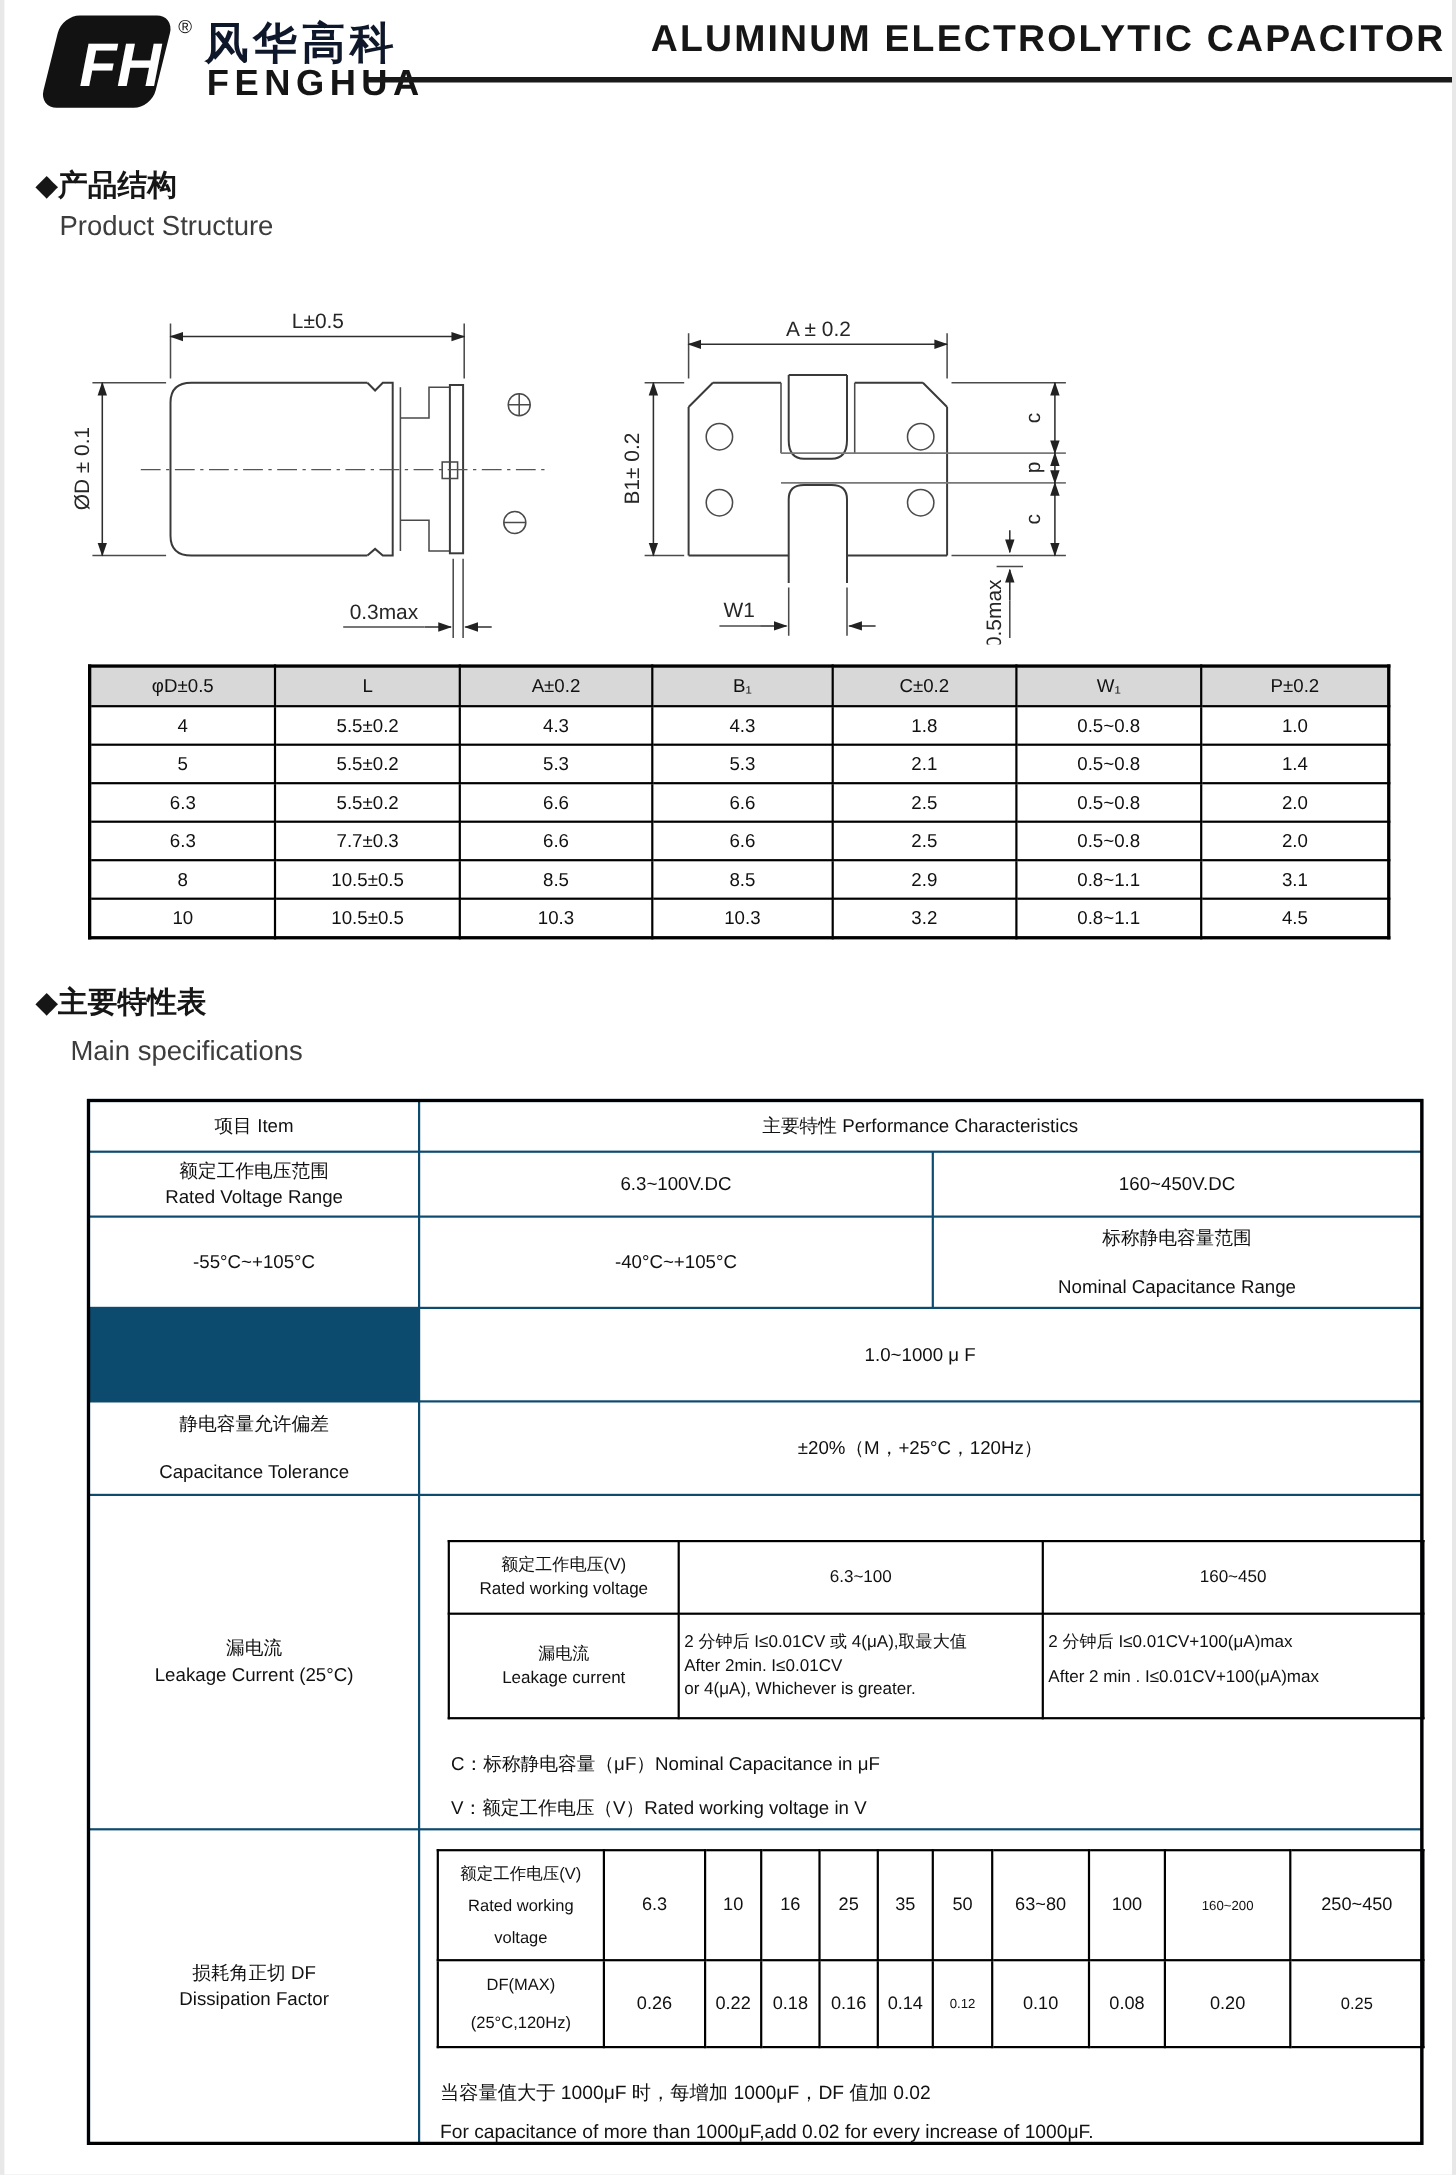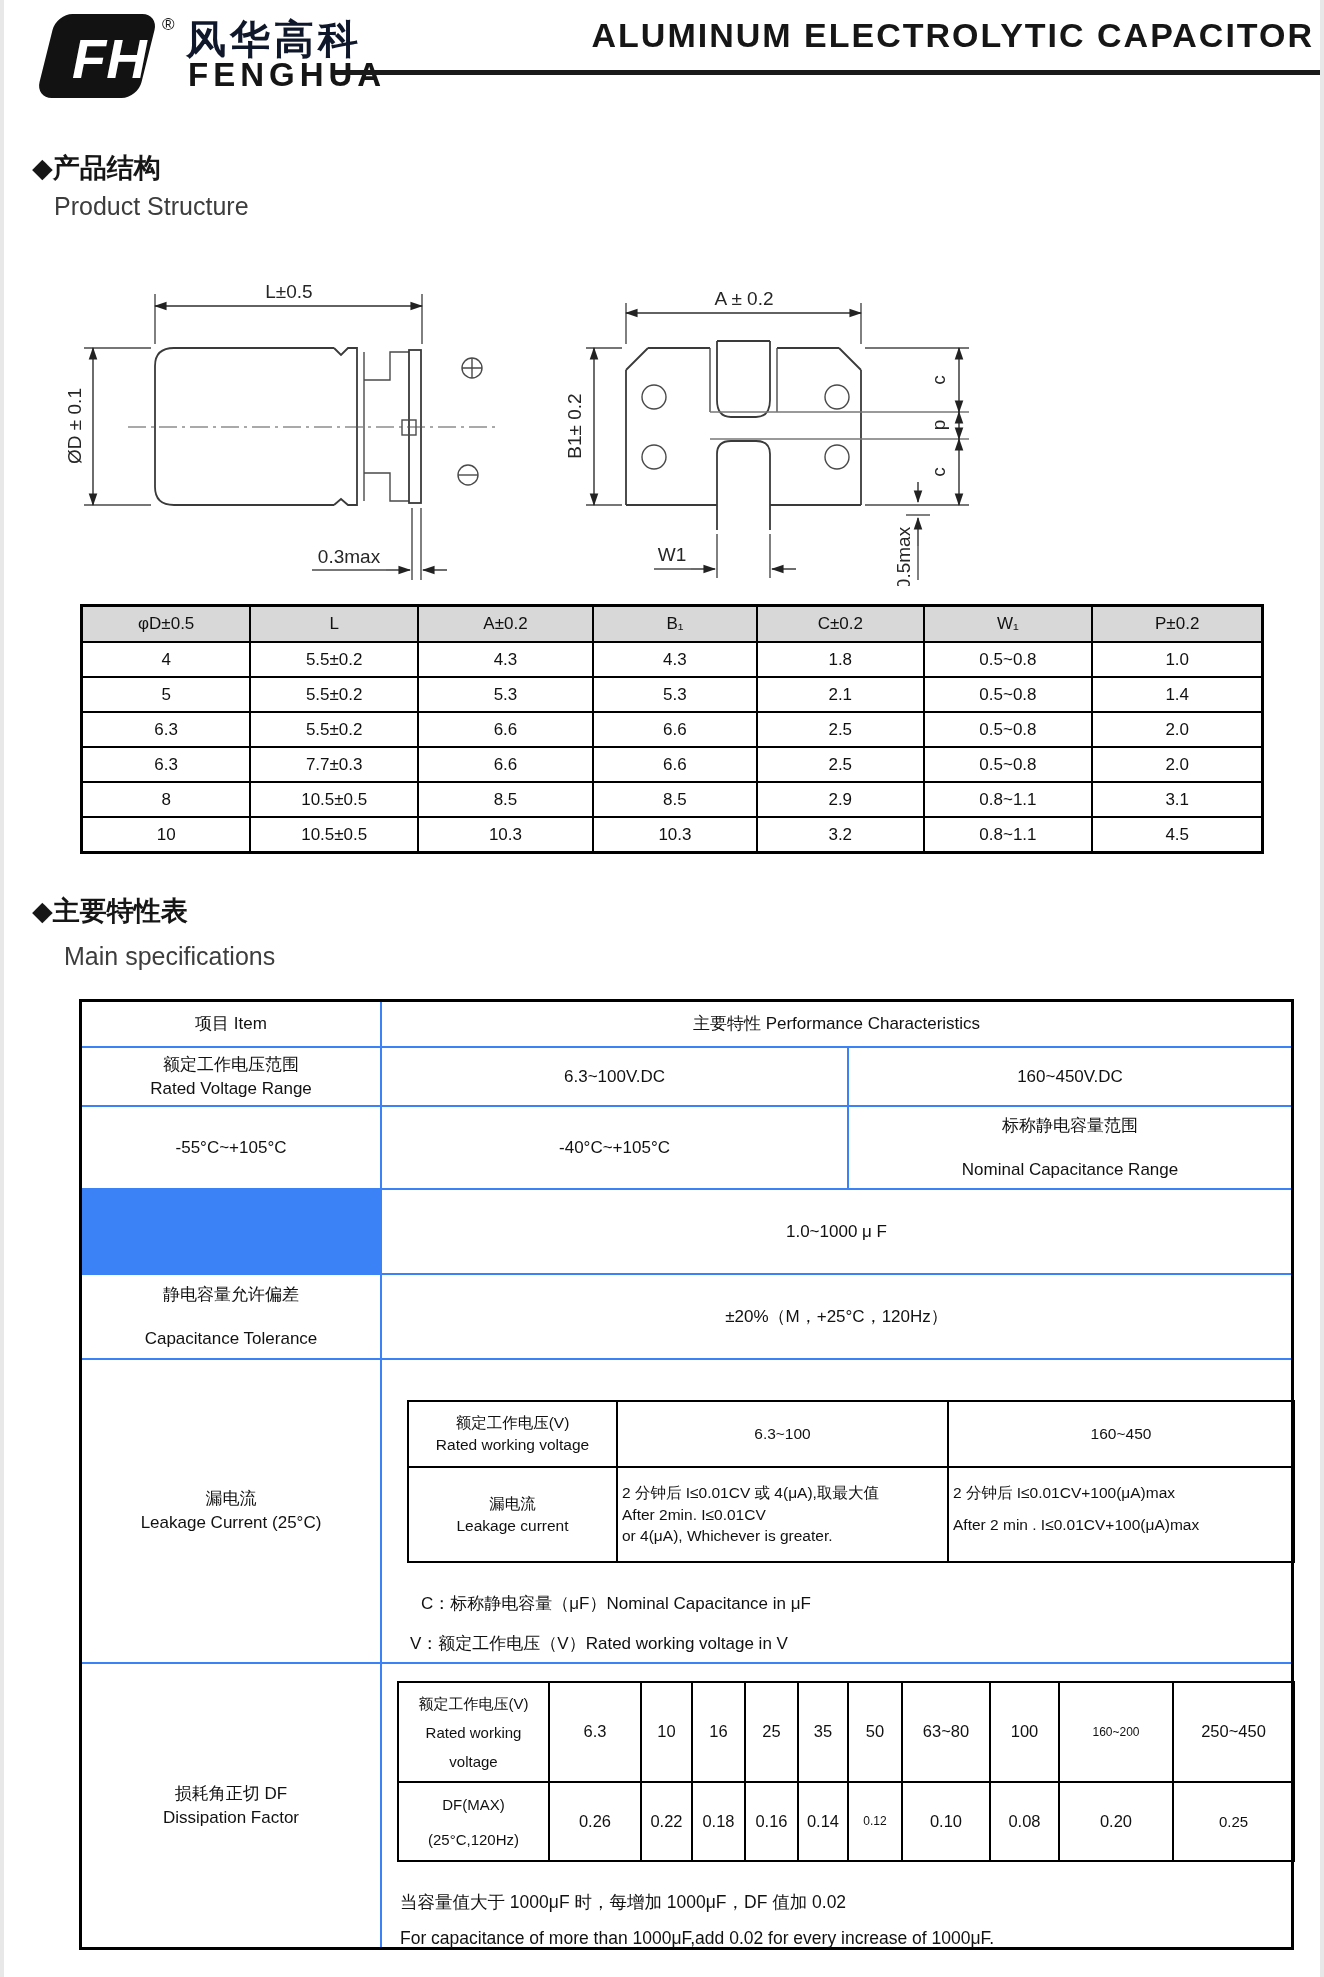--- a/index.html
+++ b/index.html
@@ -28,21 +28,21 @@
 
   
   table.dims{border-collapse:collapse;width:1184px;height:233px;table-layout:fixed;
              font-size:17px;text-align:center;}
   table.dims th,table.dims td{border:2px solid #000;padding:0;}
   table.dims{border:3px solid #000;}
   table.dims th{background:#d8d8d8;font-weight:normal;height:34px;}
   table.dims td{height:33px;}
 
   
-  .spec{left:75px;top:999px;width:1215px;height:951px;background:#3b82f6;border:3px solid #000;
+  .spec{left:75px;top:999px;width:1215px;height:951px;background:#0c4a6e;border:3px solid #000;
         box-sizing:border-box;display:grid;grid-template-columns:298px 465px 1fr;
         grid-template-rows:44px 57px 81px 83px 83px 302px 1fr;gap:2px;font-size:17px;}
   .spec>div{background:#fff;display:flex;flex-direction:column;align-items:center;justify-content:center;
             text-align:center;line-height:1.4;}
   .span23{grid-column:2/4;}
   .rel{position:relative;display:block !important;}
   .lblgap{row-gap:20px;}
 
   
   table.nested{border-collapse:collapse;border:2px solid #14532d;table-layout:fixed;
@@ -291,21 +291,21 @@
             <div>After 2min. I≤0.01CV</div>
             <div>or 4(μA), Whichever is greater.</div>
           </td>
           <td class="leftcell" style="vertical-align:top;padding-top:14px">
             <div>2 分钟后 I≤0.01CV+100(μA)max</div>
             <div style="margin-top:10px">After 2 min . I≤0.01CV+100(μA)max</div>
           </td>
         </tr>
       </tbody>
         </table>
-      <div class="note" style="left:39px;top:232px">C：标称静电容量（μF）Nominal Capacitance in μF</div>
+      <div class="note" style="left:28px;top:232px">C：标称静电容量（μF）Nominal Capacitance in μF</div>
       <div class="note" style="left:28px;top:272px">V：额定工作电压（V）Rated working voltage in V</div>
     </div>
 
     <div>
       <span>损耗角正切 DF</span>
       <span>Dissipation Factor</span>
     </div>
     <div class="span23 rel">
       <table class="nested" style="position:absolute;left:15px;top:17px;width:898px;height:181px;font-size:15px">
         <colgroup>

